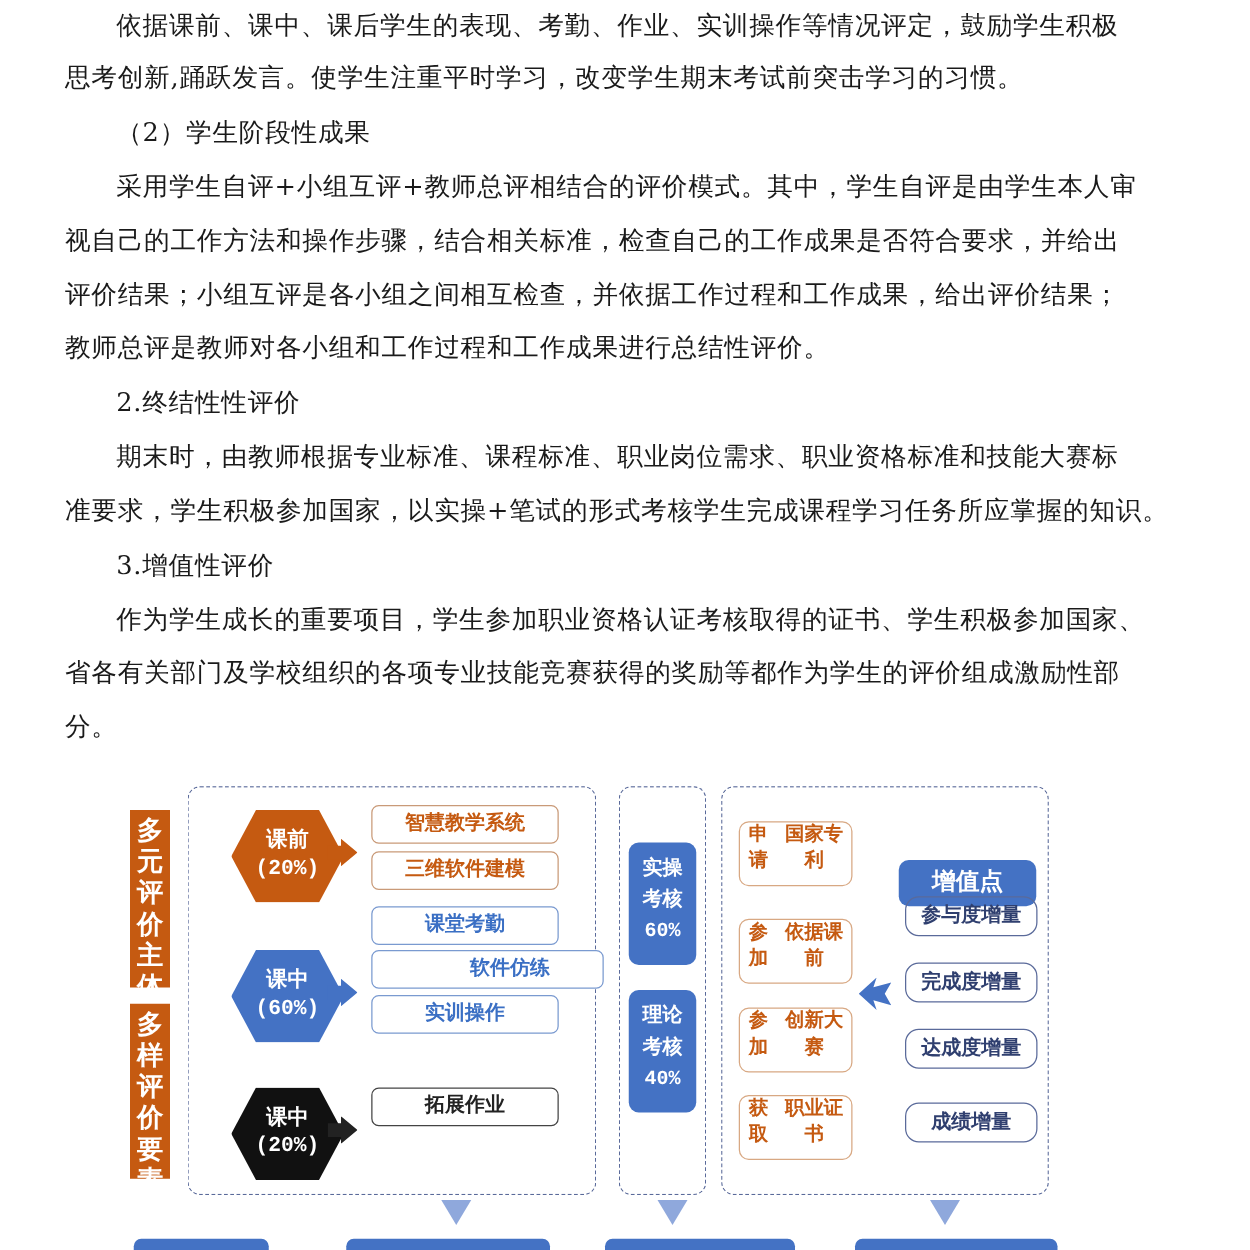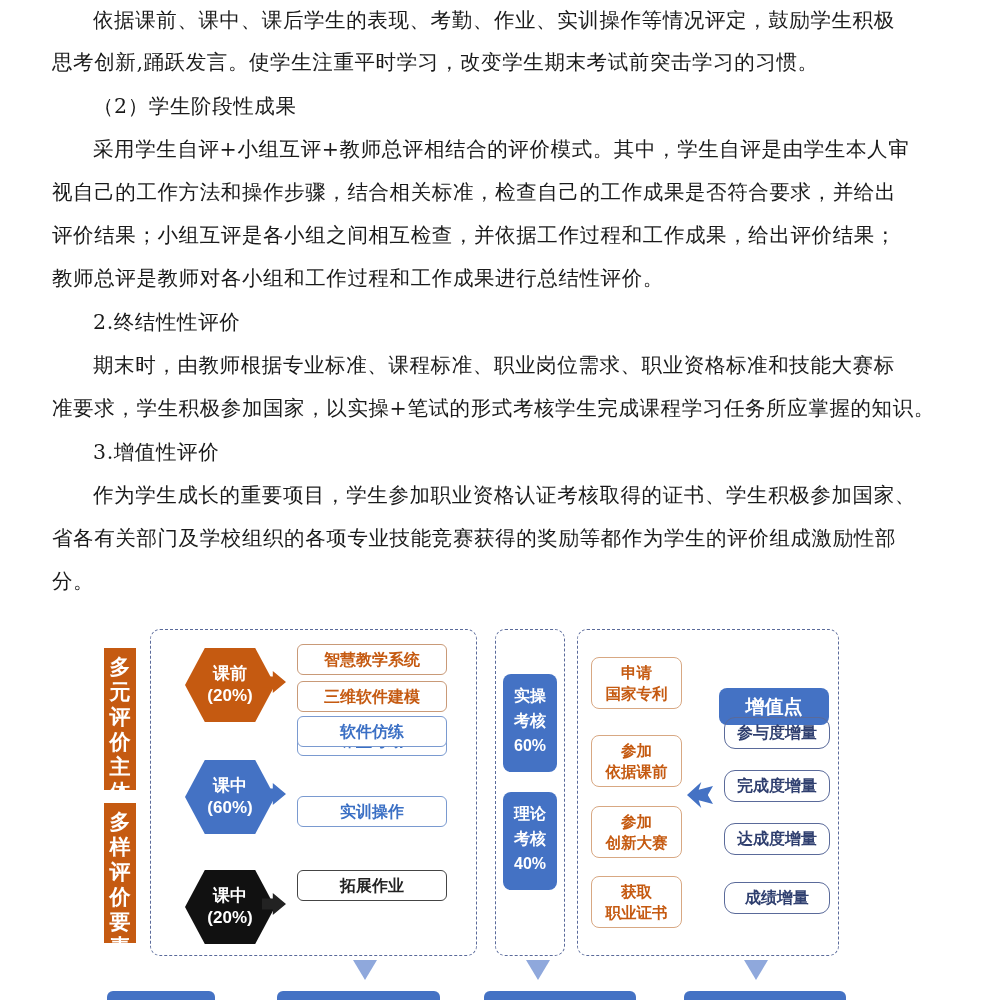--- a/index.html
+++ b/index.html
@@ -1,34 +1,34 @@
 <!DOCTYPE html>
 <html><head>
 <meta charset="utf-8">
 <style>
   html, body { margin:0; padding:0; }
   body { width:1000px; height:1000px; background:#ffffff; position:relative; overflow:hidden;
          font-family:"DejaVu Serif", serif; color:#1a1a1a; }
   .line { position:absolute; left:52px; font-size:20.5px; white-space:nowrap; letter-spacing:0.6px; }
 
-  .diag { position:absolute; left:0; top:0; width:1000px; height:1000px; font-family:Liberation Sans, sans-serif; }
+  .diag { position:absolute; left:0; top:0; width:1000px; height:1000px; font-family:Liberation Mono, monospace; }
   .dash { position:absolute; border:1.5px dashed #5a6a9a; border-radius:10px; }
   .vlabel { position:absolute; background:#c55a11; color:#fff; font-weight:bold; font-size:21px;
             width:32px; text-align:center; line-height:25px; padding-top:6px; }
   .hex { position:absolute; width:90px; height:74px; clip-path:polygon(22% 0,78% 0,100% 50%,78% 100%,22% 100%,0 50%);
          color:#fff; font-weight:bold; font-size:17px; text-align:center; display:flex; flex-direction:column; justify-content:center; line-height:22px; }
   .arrow { position:absolute; width:24px; height:22px; clip-path:polygon(0 25%,45% 25%,45% 0,100% 50%,45% 100%,45% 75%,0 75%); }
   .item { position:absolute; left:297px; width:148px; height:29px; border-radius:6px; background:#fff;
           font-weight:bold; font-size:16px; text-align:center; line-height:29px; }
   .o { border:1.5px solid #c99a78; color:#c55a11; }
   .b { border:1.5px solid #7a9ad0; color:#3a6fc4; }
   .k { border:1.5px solid #444; color:#222; }
   .bluebox { position:absolute; background:#4472c4; color:#fff; font-weight:bold; border-radius:8px; text-align:center; }
   .obox { position:absolute; left:591px; width:89px; height:50px; border:1.5px solid #d8a883; border-radius:8px;
-          color:#c55a11; font-weight:bold; font-size:15.5px; text-align:center; line-height:21px; display:flex; flex-direction:column; justify-content:center; }
+          color:#c55a11; font-weight:bold; font-size:15.5px; text-align:center; line-height:21px; display:flex; justify-content:center; }
   .nbox { position:absolute; left:724px; width:104px; height:30px; border:1.5px solid #5a6a9a; border-radius:11px;
           color:#2f3f6f; font-weight:bold; font-size:16px; text-align:center; line-height:30px; }
   .tri { position:absolute; width:0; height:0; border-left:12px solid transparent; border-right:12px solid transparent; border-top:20px solid #8fa8dc; }
   .bottom { position:absolute; top:991px; height:20px; background:#4472c4; border-radius:6px; }
 </style>
 </head>
 <body>
 
 <div>
   <div class="line" style="top:6px;left:93px;">依据课前、课中、课后学生的表现、考勤、作业、实训操作等情况评定，鼓励学生积极</div>
@@ -74,21 +74,21 @@
 
   <div class="hex" style="left:185px;top:870px;background:#111;">
     <span>课中</span>
     <span>(20%)</span>
   </div>
   <div class="arrow" style="left:262px;top:893px;background:#222;"></div>
 
   <div class="item o" style="top:681px;">三维软件建模</div>
   <div class="item o" style="top:644px;">智慧教学系统</div>
   <div class="item b" style="top:725px;">课堂考勤</div>
-  <div class="item b" style="top:716px;">软件仿练</div>
+  <div class="item b" style="top:760px;padding-left:36px;">软件仿练</div>
   <div class="item b" style="top:796px;">实训操作</div>
   <div class="item k" style="top:870px;">拓展作业</div>
 
   <div class="bluebox" style="left:503px;top:674px;width:54px;height:98px;font-size:16px;line-height:25px;padding-top:9px;box-sizing:border-box;">
     <div>实操</div>
     <div>考核</div>
     <div>60%</div>
   </div>
   <div class="bluebox" style="left:503px;top:792px;width:54px;height:98px;font-size:16px;line-height:25px;padding-top:9px;box-sizing:border-box;">
     <div>理论</div>

